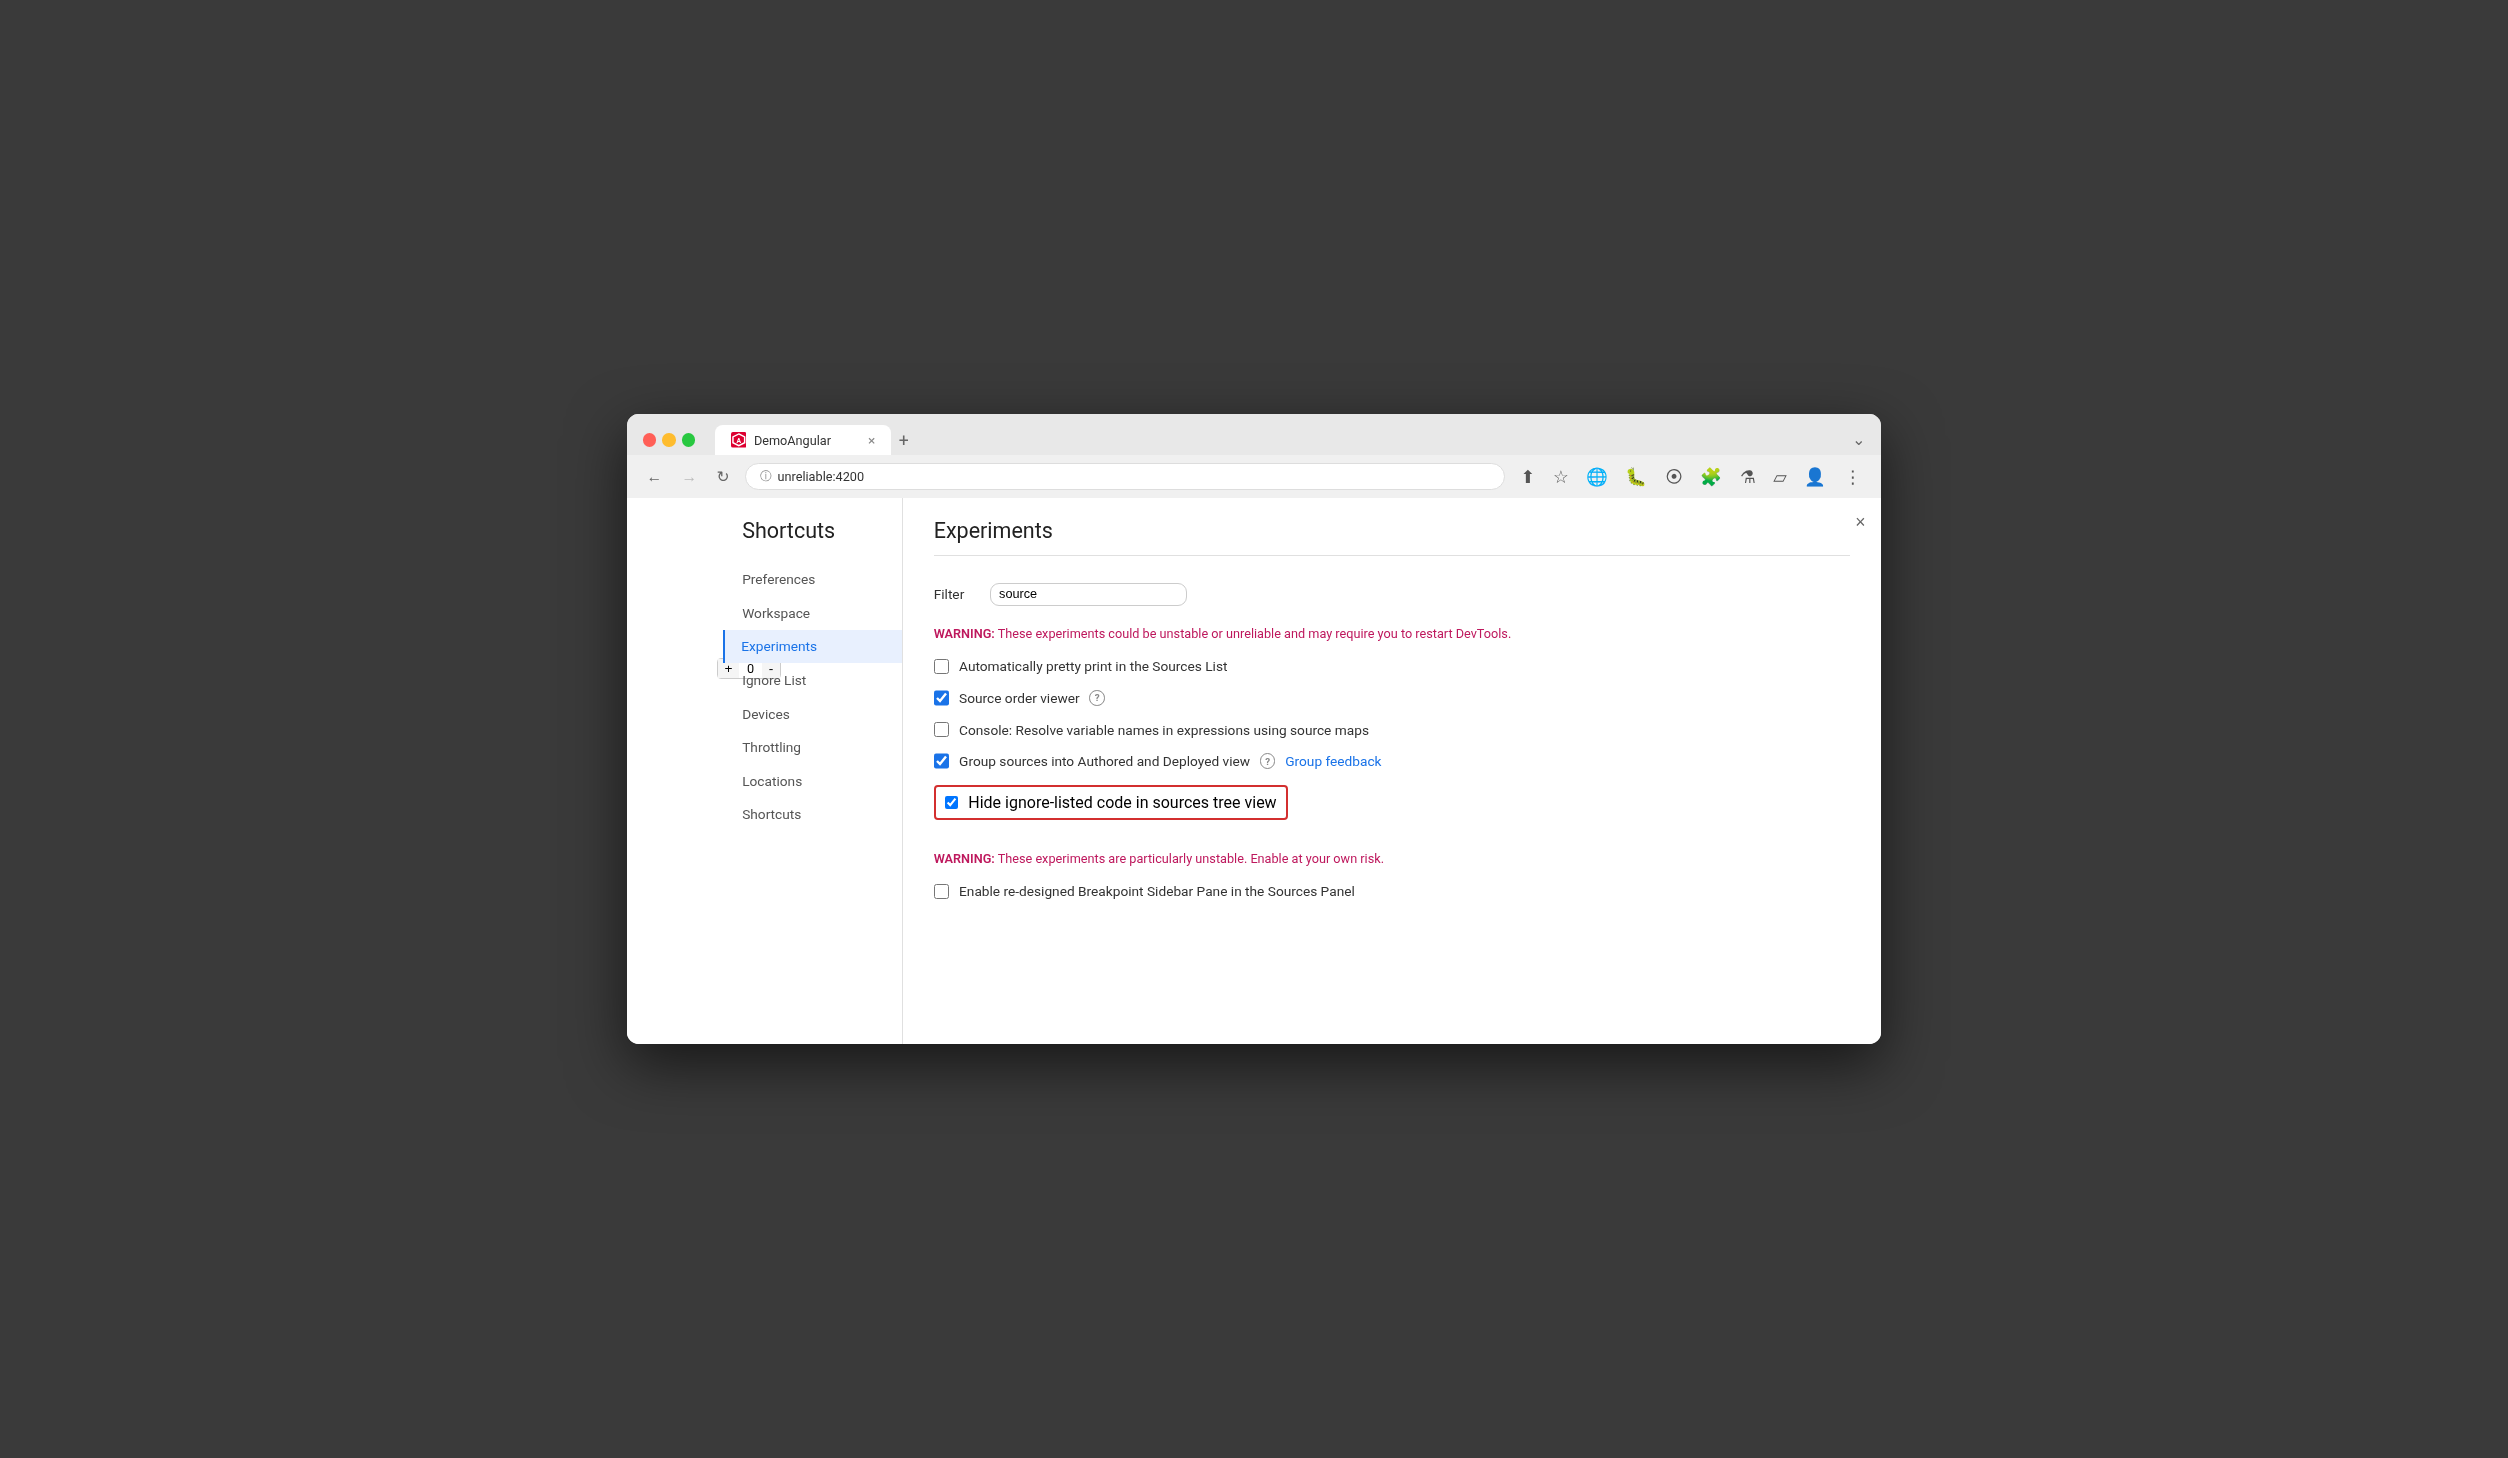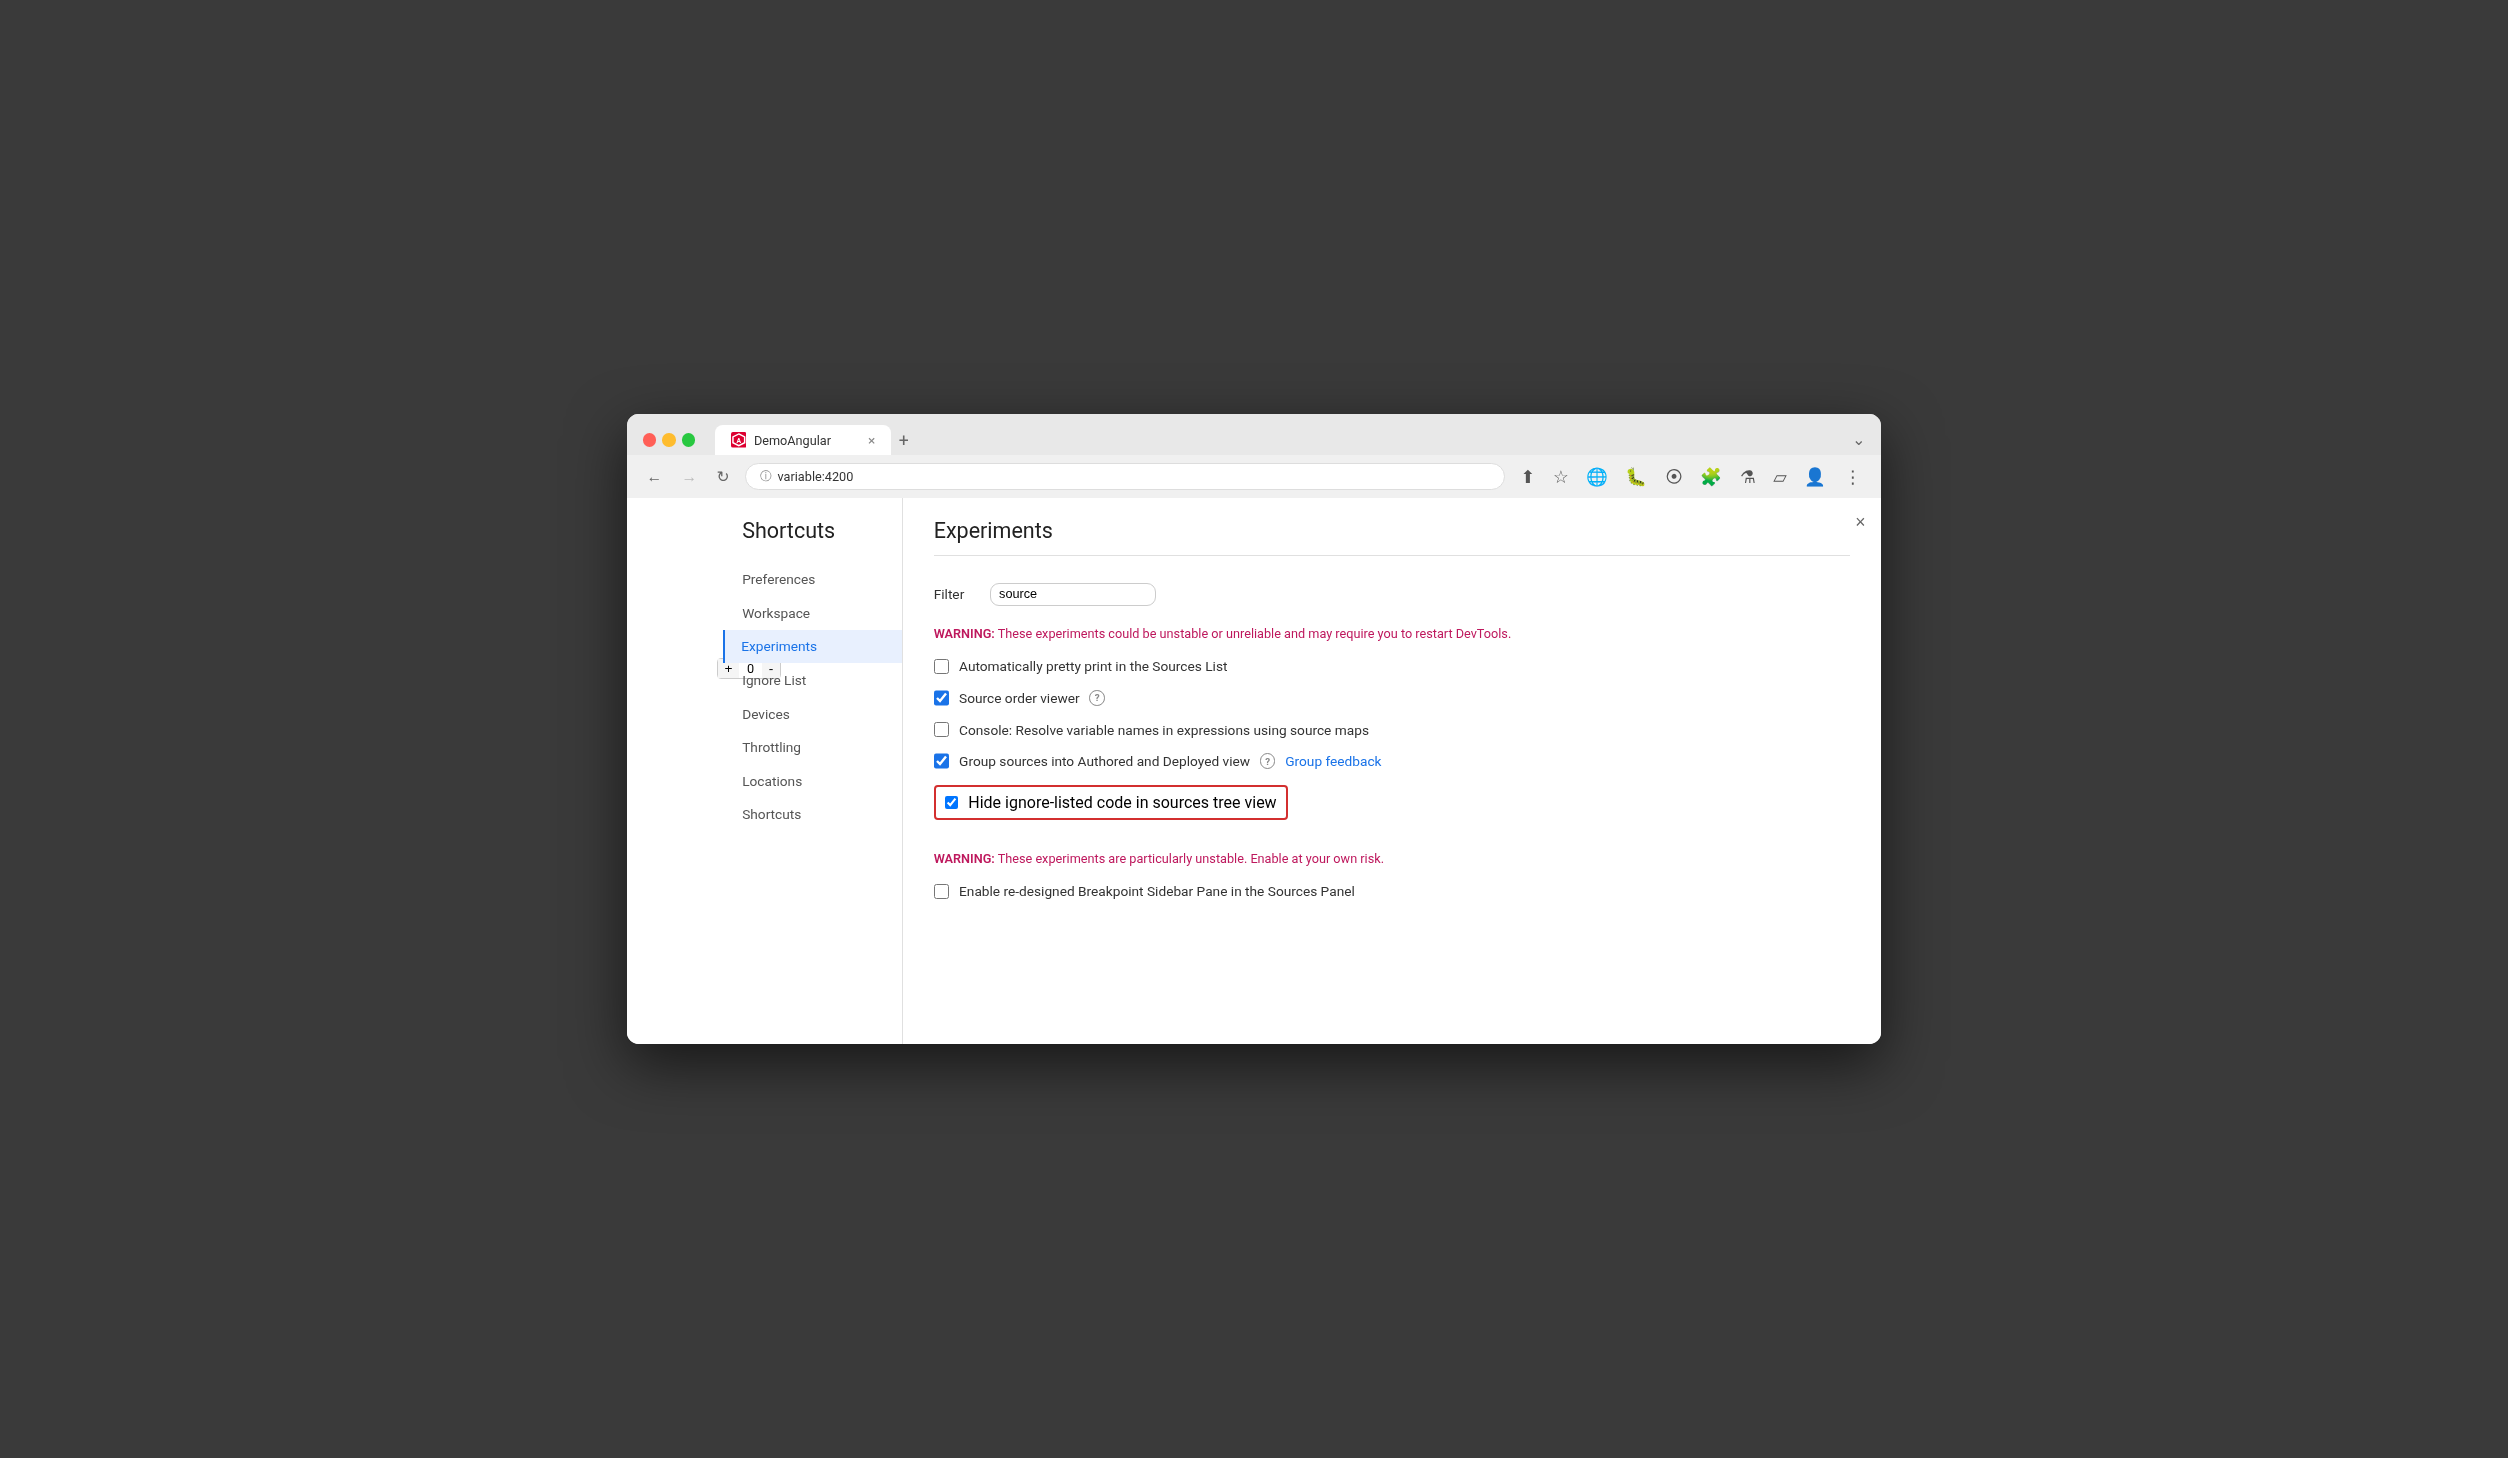--- a/index.html
+++ b/index.html
@@ -247,21 +247,21 @@
     .filter-label {
       font-size: 13.7px;
       color: #333;
     }
 
     .filter-input {
       border: 1px solid #ccc;
       border-radius: 9px;
       padding: 3.9px 7.8px;
       font-size: 12.7px;
-      width: 166px;
+      width: 197px;
       outline: none;
     }
 
     .warning-text {
       color: #be185d;
       font-size: 12.7px;
       margin-bottom: 17.6px;
     }
     .warning-text span.warn-label {
       font-weight: 600;
@@ -354,21 +354,21 @@
       </div>
     </div>
 
     <div class="browser-navbar">
       <button class="nav-btn">←</button>
       <button class="nav-btn" disabled="">→</button>
       <button class="nav-btn">↻</button>
 
       <div class="address-bar">
         <span class="address-icon">ⓘ</span>
-        <span>variable:4200</span>
+        <span>unreliable:4200</span>
       </div>
 
       <div class="toolbar-icons">
         <span class="toolbar-icon">⬆</span>
         <span class="toolbar-icon">☆</span>
         <span class="toolbar-icon">🌐</span>
         <span class="toolbar-icon">🐛</span>
         <span class="toolbar-icon">⦿</span>
         <span class="toolbar-icon">🧩</span>
         <span class="toolbar-icon">⚗</span>

